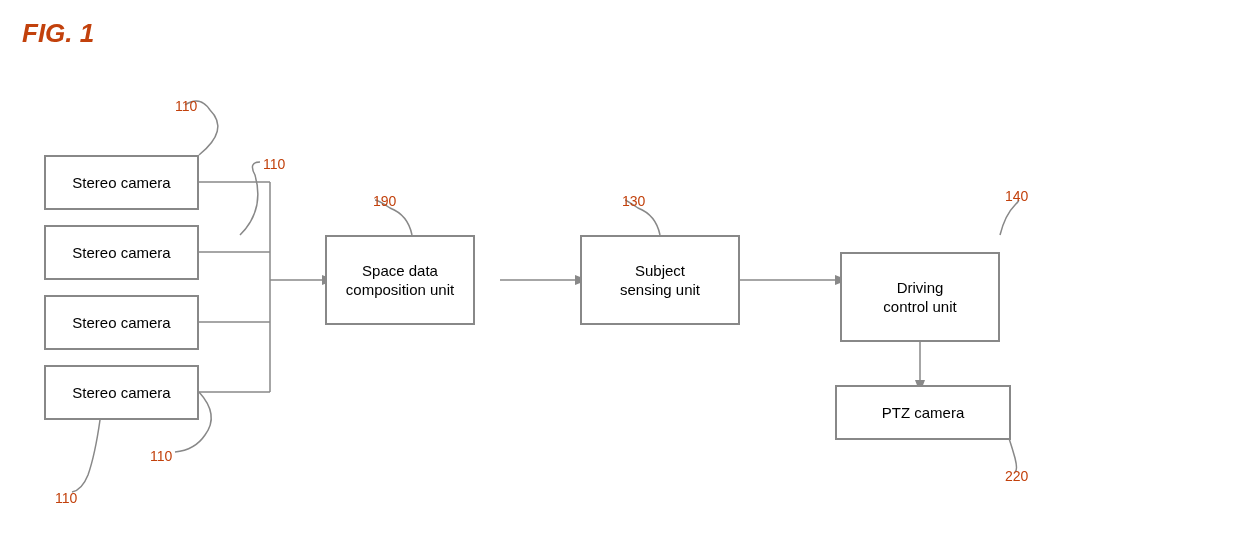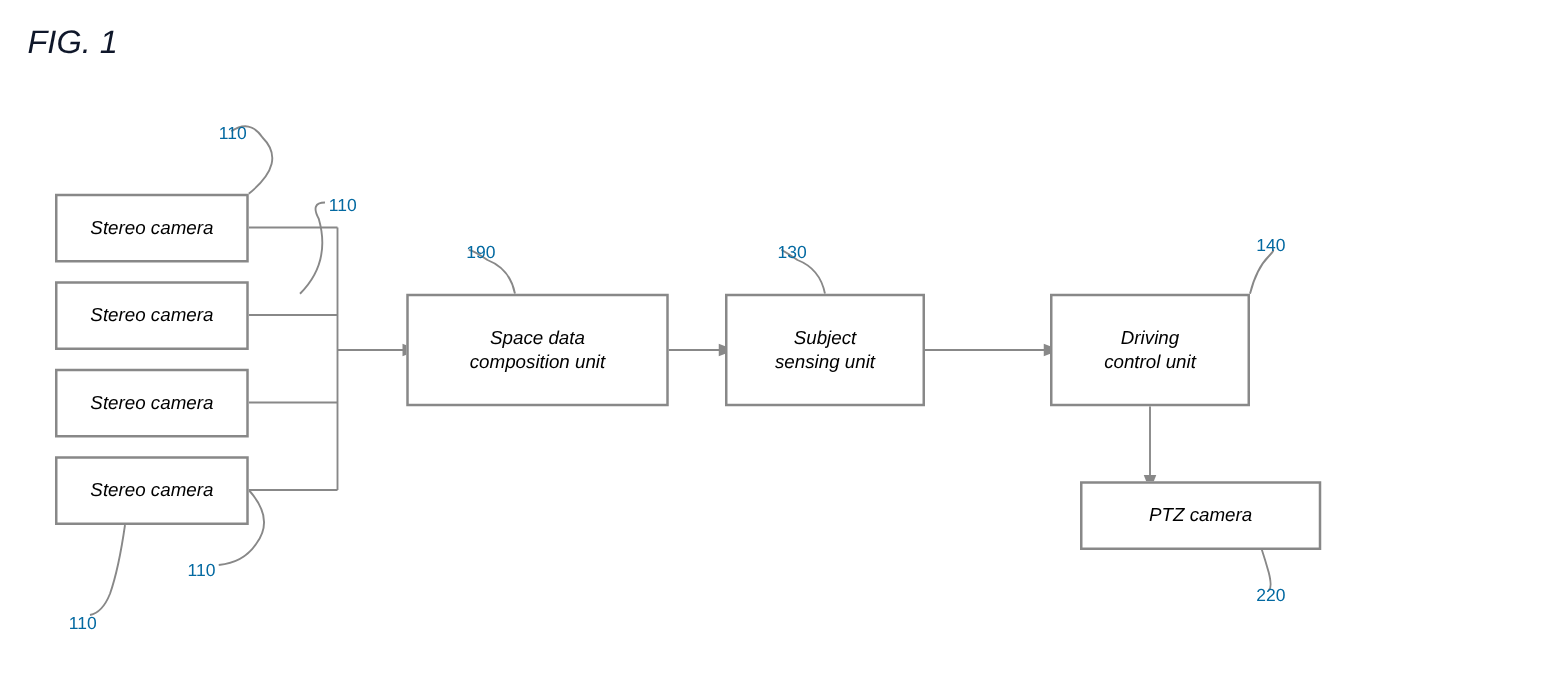--- a/index.html
+++ b/index.html
@@ -17,45 +17,44 @@
       width: 1240px;
       height: 545px;
       background: #fff;
     }
 
     .fig-title {
       position: absolute;
       top: 18px;
       left: 22px;
       font-size: 26px;
-      font-weight: normal;
+      font-weight: bold;
       font-style: italic;
-      color: #0f172a;
+      color: #c2410c;
     }
 
     
     .box {
       position: absolute;
       border: 2px solid #888;
       background: #fff;
       display: flex;
       align-items: center;
       justify-content: center;
       text-align: center;
       font-size: 15px;
       color: #000;
       line-height: 1.3;
-      font-style: italic;
     }
 
     
     .ref-label {
       position: absolute;
       font-size: 14px;
-      color: #0369a1;
+      color: #c2410c;
     }
 
     
     .lines-svg {
       position: absolute;
       top: 0;
       left: 0;
       width: 1240px;
       height: 545px;
       pointer-events: none;
@@ -117,33 +116,33 @@
   <div class="box" style="left:44px; top:225px; width:155px; height:55px;">
     <span>Stereo camera</span>
   </div>
   <div class="box" style="left:44px; top:295px; width:155px; height:55px;">
     <span>Stereo camera</span>
   </div>
   <div class="box" style="left:44px; top:365px; width:155px; height:55px;">
     <span>Stereo camera</span>
   </div>
 
-  <div class="box" style="left:325px; top:235px; width:210px; height:90px;">
+  <div class="box" style="left:325px; top:235px; width:150px; height:90px;">
     <span>Space data<br>composition unit</span>
   </div>
 
   <div class="box" style="left:580px; top:235px; width:160px; height:90px;">
     <span>Subject<br>sensing unit</span>
   </div>
 
-  <div class="box" style="left:840px; top:235px; width:160px; height:90px;">
+  <div class="box" style="left:840px; top:252px; width:160px; height:90px;">
     <span>Driving<br>control unit</span>
   </div>
 
-  <div class="box" style="left:864px; top:385px; width:193px; height:55px;">
+  <div class="box" style="left:835px; top:385px; width:176px; height:55px;">
     <span>PTZ camera</span>
   </div>
 
   <span class="ref-label" style="left:175px; top:98px;">110</span>
   <span class="ref-label" style="left:263px; top:156px;">110</span>
   <span class="ref-label" style="left:150px; top:448px;">110</span>
   <span class="ref-label" style="left:55px; top:490px;">110</span>
   <span class="ref-label" style="left:373px; top:193px;">190</span>
   <span class="ref-label" style="left:622px; top:193px;text-align:right;">130</span>
   <span class="ref-label" style="left:1005px; top:188px;">140</span>

